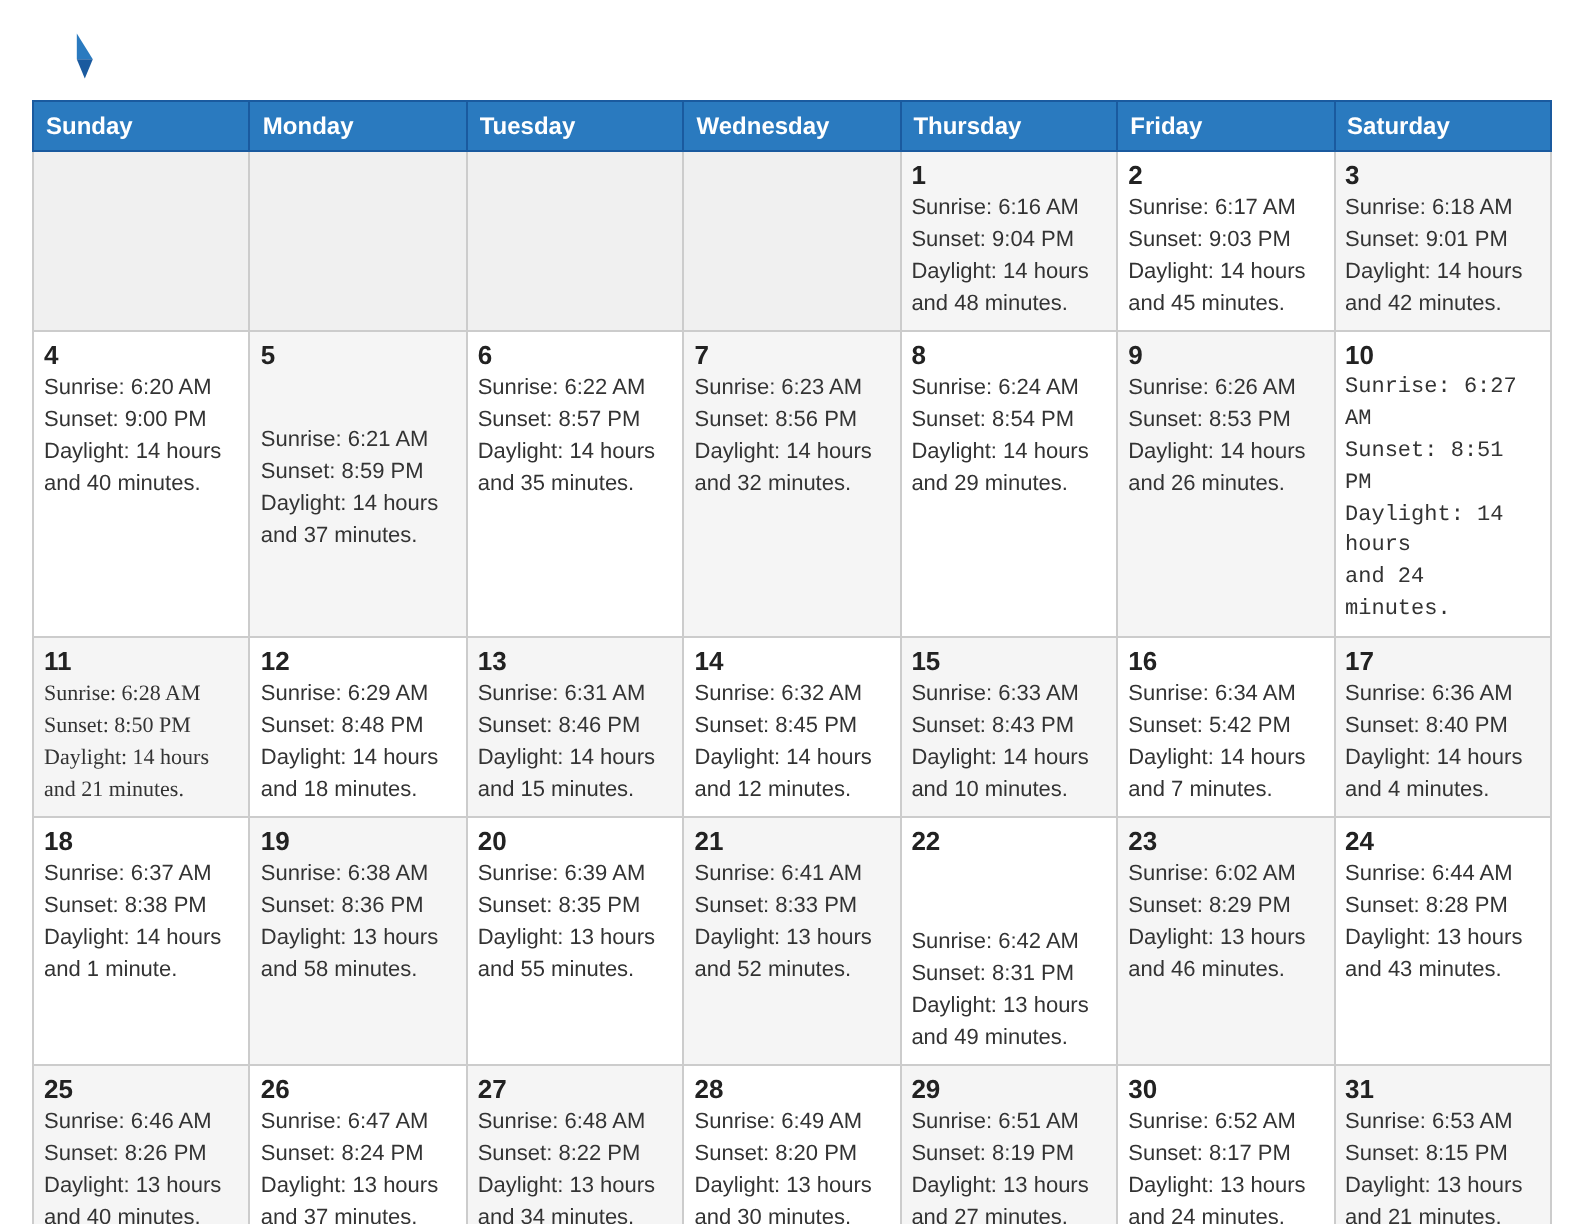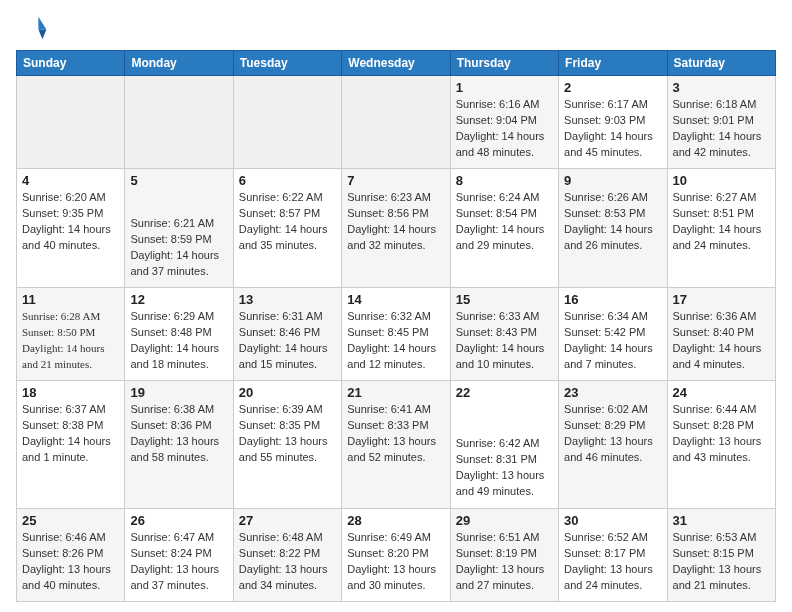--- a/index.html
+++ b/index.html
@@ -156,21 +156,21 @@
             <div class="day-info" style="white-space: pre-line;">Sunrise: 6:18 AM
 Sunset: 9:01 PM
 Daylight: 14 hours
 and 42 minutes.</div>
           </td>
         </tr>
         <tr>
           <td>
             <span class="day-num">4</span>
             <div class="day-info" style="white-space: pre-line;">Sunrise: 6:20 AM
-Sunset: 9:35 PM
+Sunset: 9:00 PM
 Daylight: 14 hours
 and 40 minutes.</div>
           </td>
           <td class="shaded">
             <span class="day-num">5</span>
             <div class="day-info" style="white-space: pre-line; margin-top: 28px;">Sunrise: 6:21 AM
 Sunset: 8:59 PM
 Daylight: 14 hours
 and 37 minutes.</div>
           </td>
@@ -197,21 +197,21 @@
           </td>
           <td class="shaded">
             <span class="day-num">9</span>
             <div class="day-info" style="white-space: pre-line;">Sunrise: 6:26 AM
 Sunset: 8:53 PM
 Daylight: 14 hours
 and 26 minutes.</div>
           </td>
           <td>
             <span class="day-num">10</span>
-            <div class="day-info" style="white-space: pre-line;">Sunrise: 6:27 AM
+            <div class="day-info" style="white-space: pre-line; font-family: Liberation Mono, monospace;">Sunrise: 6:27 AM
 Sunset: 8:51 PM
 Daylight: 14 hours
 and 24 minutes.</div>
           </td>
         </tr>
         <tr>
           <td class="shaded">
             <span class="day-num">11</span>
             <div class="day-info" style="white-space: pre-line; font-family: Liberation Serif, serif;">Sunrise: 6:28 AM
 Sunset: 8:50 PM

